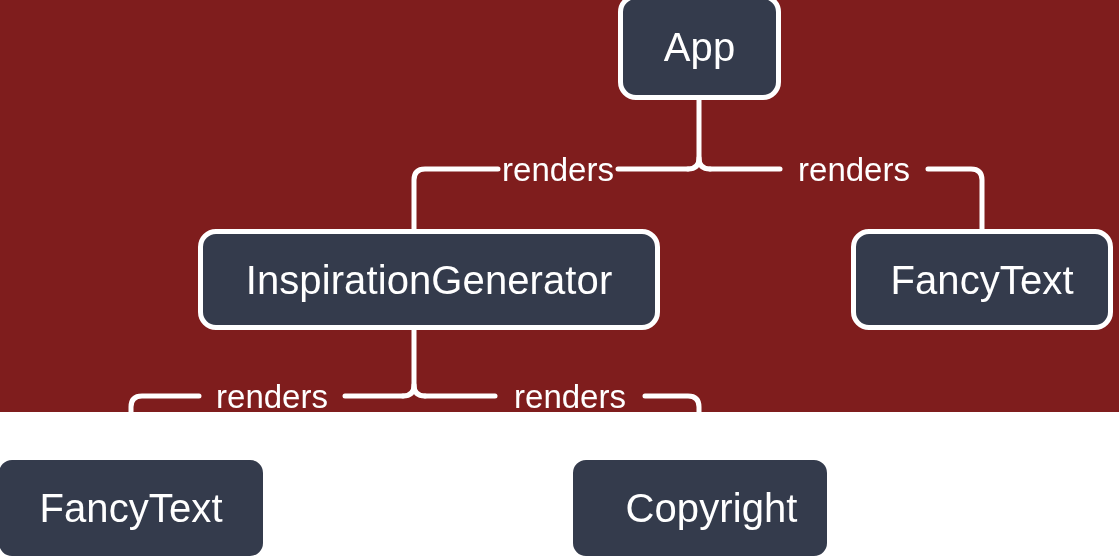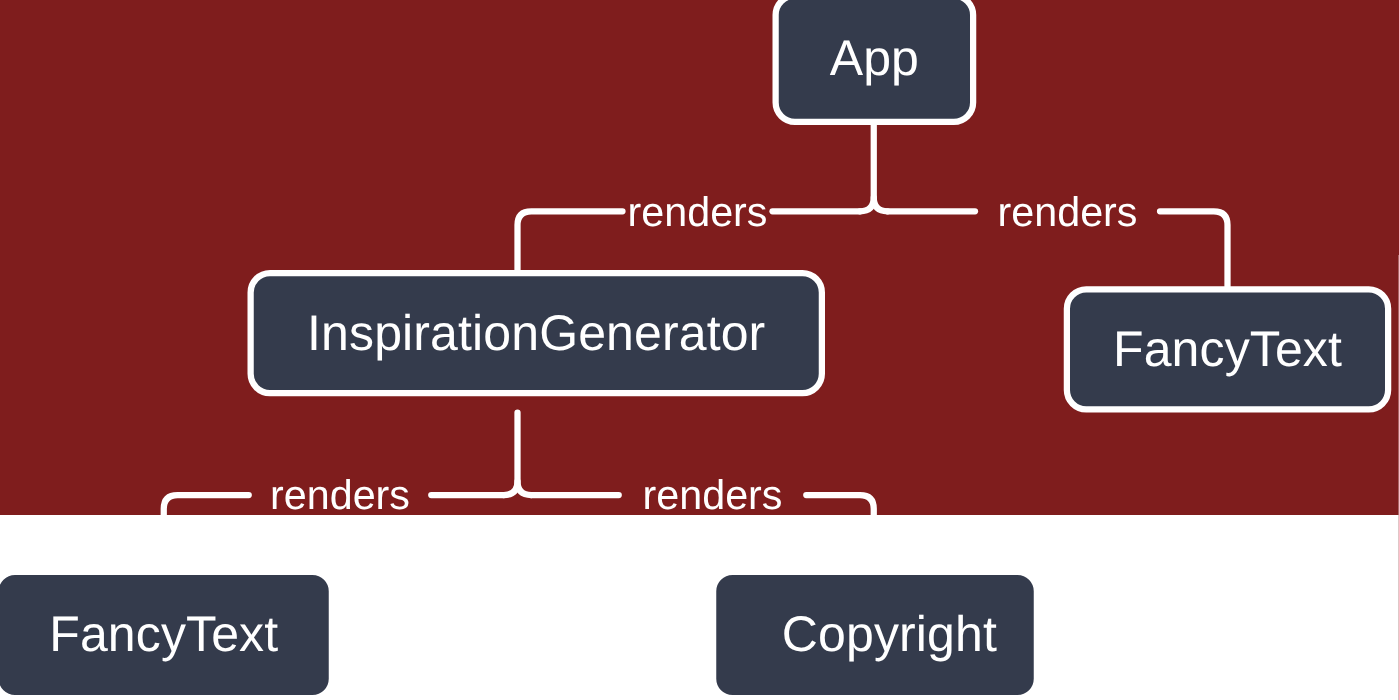--- a/index.html
+++ b/index.html
@@ -84,21 +84,21 @@
 
       <path d="M 425 396 L 495 396"></path>
       <path d="M 645 396 L 688 396 Q 699 396 699 407 L 699 455"></path>
     </g>
   </svg>
 
   <div class="node-box" style="left:618px; top:-6px; width:163px; height:106px;">
     <span class="node-label">App</span>
   </div>
 
-  <div class="node-box" style="left:198px; top:216px; width:462px; height:101px;">
+  <div class="node-box" style="left:198px; top:229px; width:462px; height:101px;">
     <span class="node-label">InspirationGenerator</span>
   </div>
 
   <div class="node-box" style="left:851px; top:229px; width:262px; height:101px;">
     <span class="node-label">FancyText</span>
   </div>
 
   <div class="node-box" style="left:-6px; top:455px; width:274px; height:106px;">
     <span class="node-label">FancyText</span>
   </div>

